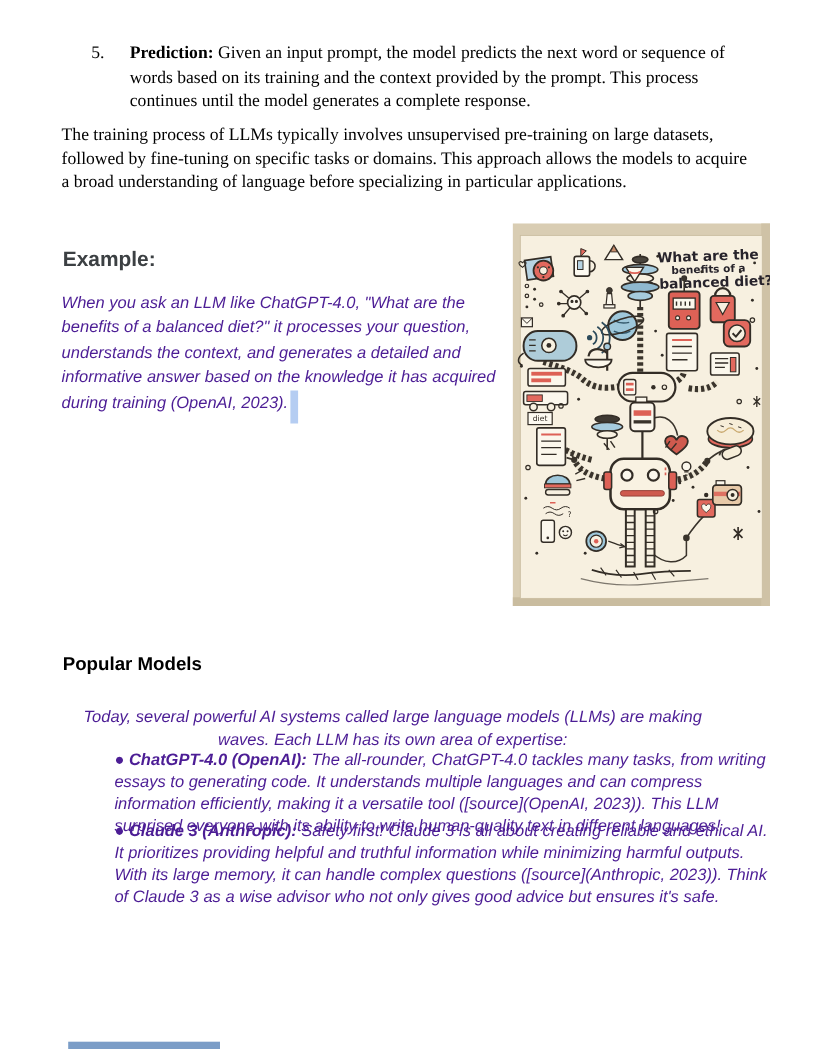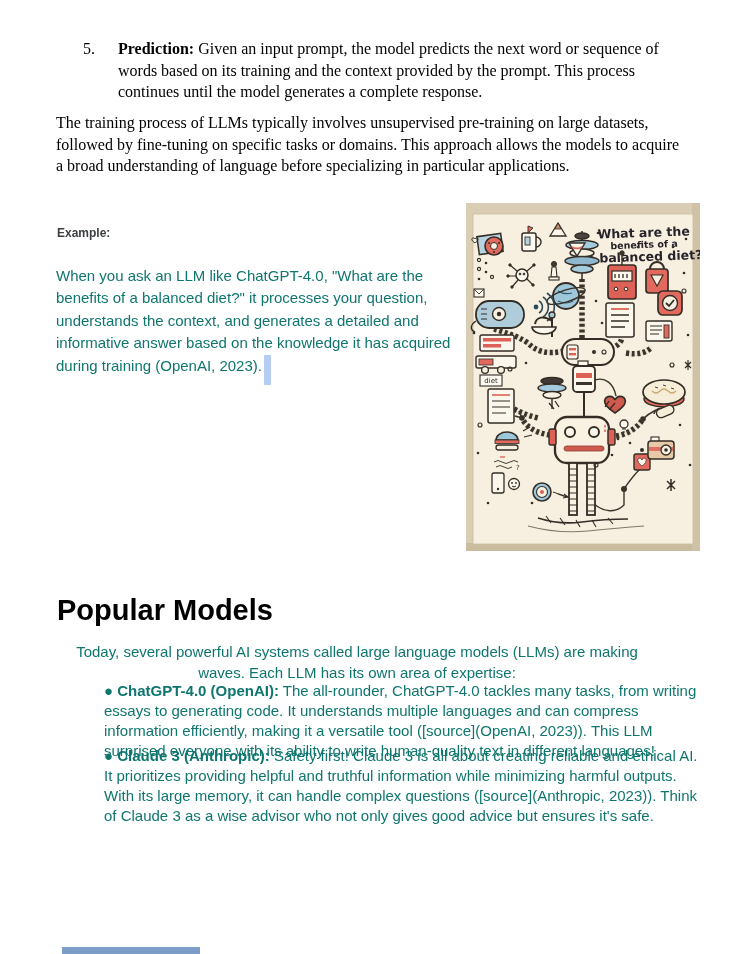--- a/index.html
+++ b/index.html
@@ -2,32 +2,32 @@
 <html><head>
 <meta charset="utf-8">
 <style>
   html,body{margin:0;padding:0;}
   body{
     width:748px;height:954px;background:#ffffff;position:relative;
     font-family:"Liberation Sans",sans-serif;color:#000;overflow:hidden;
   }
   .abs{position:absolute;}
   .serif{font-family:"Liberation Serif",serif;font-size:16px;line-height:21.5px;color:#000;}
-  .sans{font-size:15px;color:#0f766e;}
+  .sans{font-size:15px;color:#4c1d95;font-style:italic;}
   #item5-marker{left:83px;top:38px;width:20px;}
   #item5-text{left:118px;top:38px;width:575px;}
   #para-training{left:56px;top:112px;width:632px;}
-  #example-heading{left:57px;top:226px;font-size:12px;font-weight:700;color:#3c4043;}
+  #example-heading{left:57px;top:226px;font-size:19px;font-weight:700;color:#3c4043;}
   #example-para{left:56px;top:265px;width:410px;line-height:22.4px;}
   .cursor-mark{
     display:inline-block;width:7px;height:30px;background:#b5cdf2;
     vertical-align:-14px;margin-left:2px;
   }
   #illustration{left:466px;top:203px;width:234px;height:348px;}
-  #popular-heading{left:57px;top:594px;font-size:29px;font-weight:700;color:#000;}
+  #popular-heading{left:57px;top:594px;font-size:17px;font-weight:700;color:#000;}
   #popular-intro{left:57px;top:641px;width:600px;line-height:21px;text-align:center;}
   .bullet-item{left:104px;width:596px;line-height:20px;}
   #bullet-0{top:681px;}
   #bullet-1{top:746px;}
   #bottom-bar{left:62px;top:947px;width:138px;height:7px;background:#7b9dc7;}
   b{font-weight:700;}
 </style>
 </head>
 <body>
 

